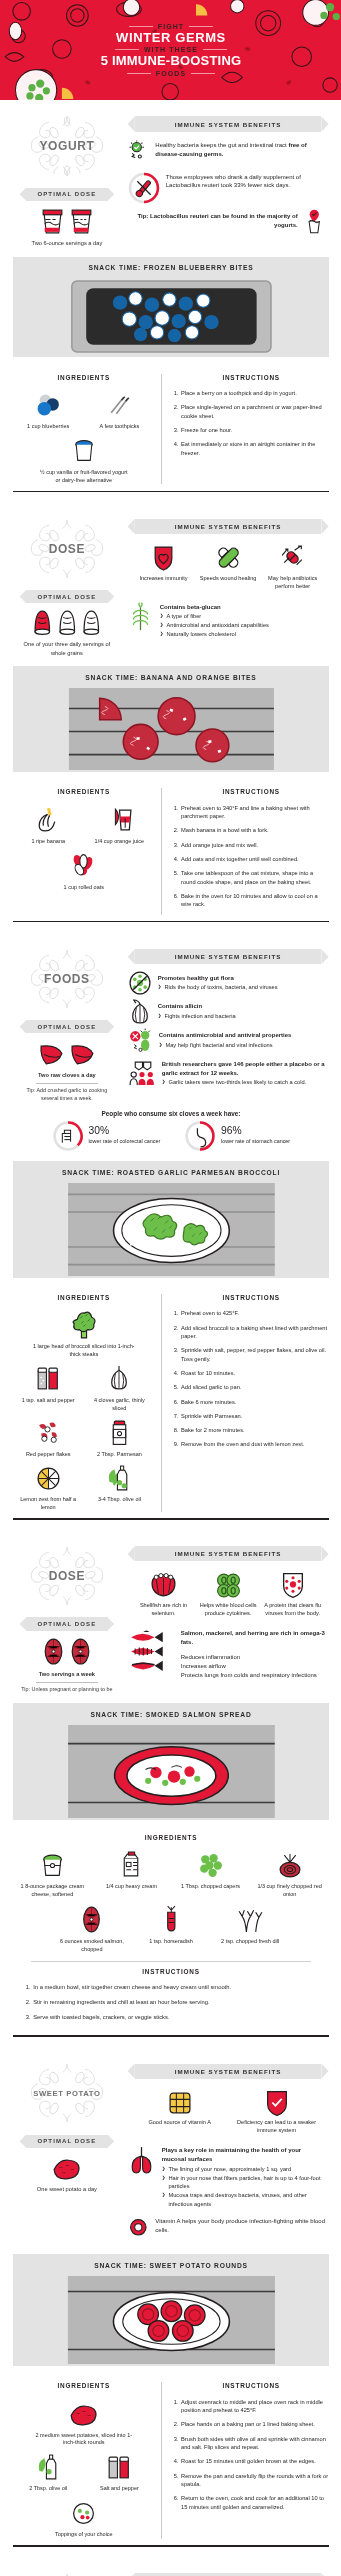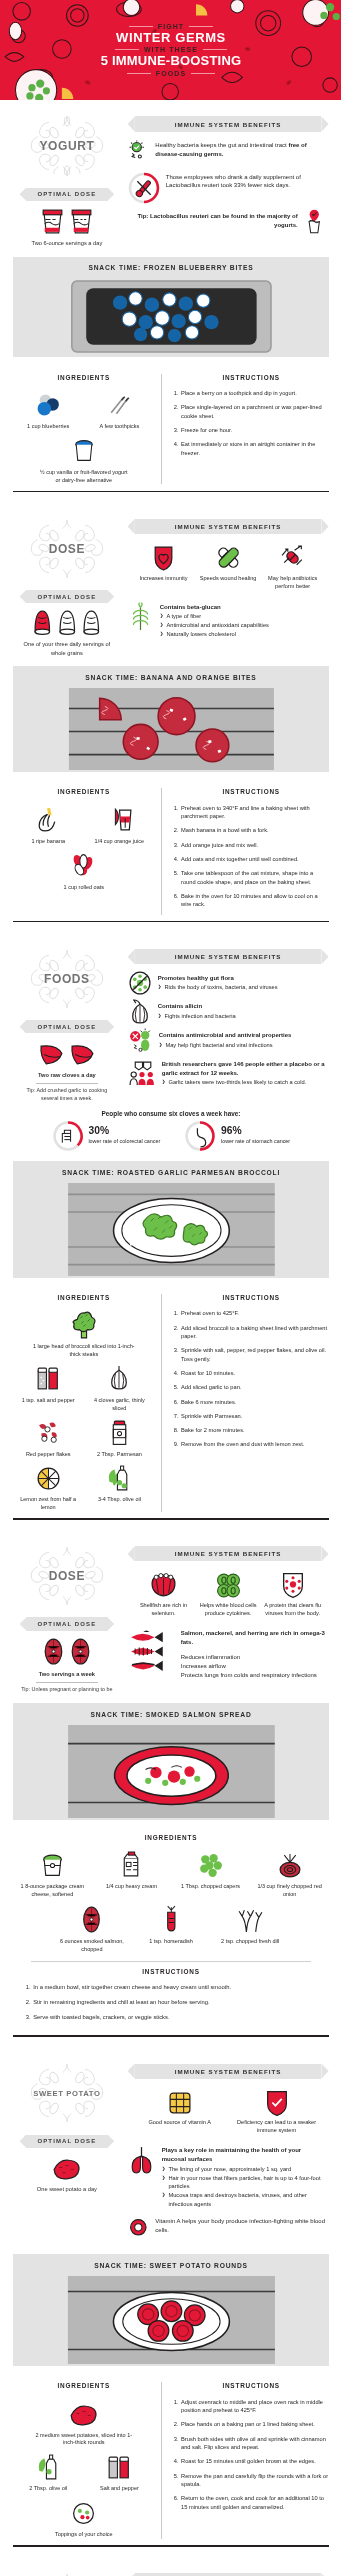--- a/index.html
+++ b/index.html
@@ -107,21 +107,21 @@
   .cols3 { display: flex; gap: 3.1px; padding: 0 5.2px 3.1px; }
   .col3 { flex: 1; text-align: center; }
   .col3 .c3icon { height: 29px; display: flex; align-items: flex-end; justify-content: center; }
   .col3 .c3cap { font-size: 5.6px; line-height: 1.4; margin-top: 3.6px; }
 
   
   .stats-head { text-align: center; font-weight: bold; font-size: 6.4px; margin: 7.2px 0 3.1px; }
   .stats-row { display: flex; justify-content: center; gap: 24px; margin: 2.1px 0 3.1px; }
   .stat { display: flex; align-items: center; gap: 4.6px; }
   .stat .donut { position: relative; width: 32px; height: 32px; }
-  .stat .stxt .snum { font-size: 10.3px; font-weight: bold; line-height: 1; }
+  .stat .stxt .snum { font-size: 10.3px; font-weight: normal; line-height: 1; }
   .stat .stxt .slab { font-size: 5.4px; line-height: 1.35; margin-top: 1.5px; }
 
   
   .snack { margin: 9.3px 13.4px 0; background: #e3e3e3; }
   .snack-title {
     text-align: center; font-weight: bold; font-size: 6.7px; letter-spacing: 0.8px;
     padding: 6.7px 5.2px 5.7px; line-height: 1.4; color: #2b2b2b;
   }
   .snack-img { margin: 0 6.2px 6.2px; }
 

